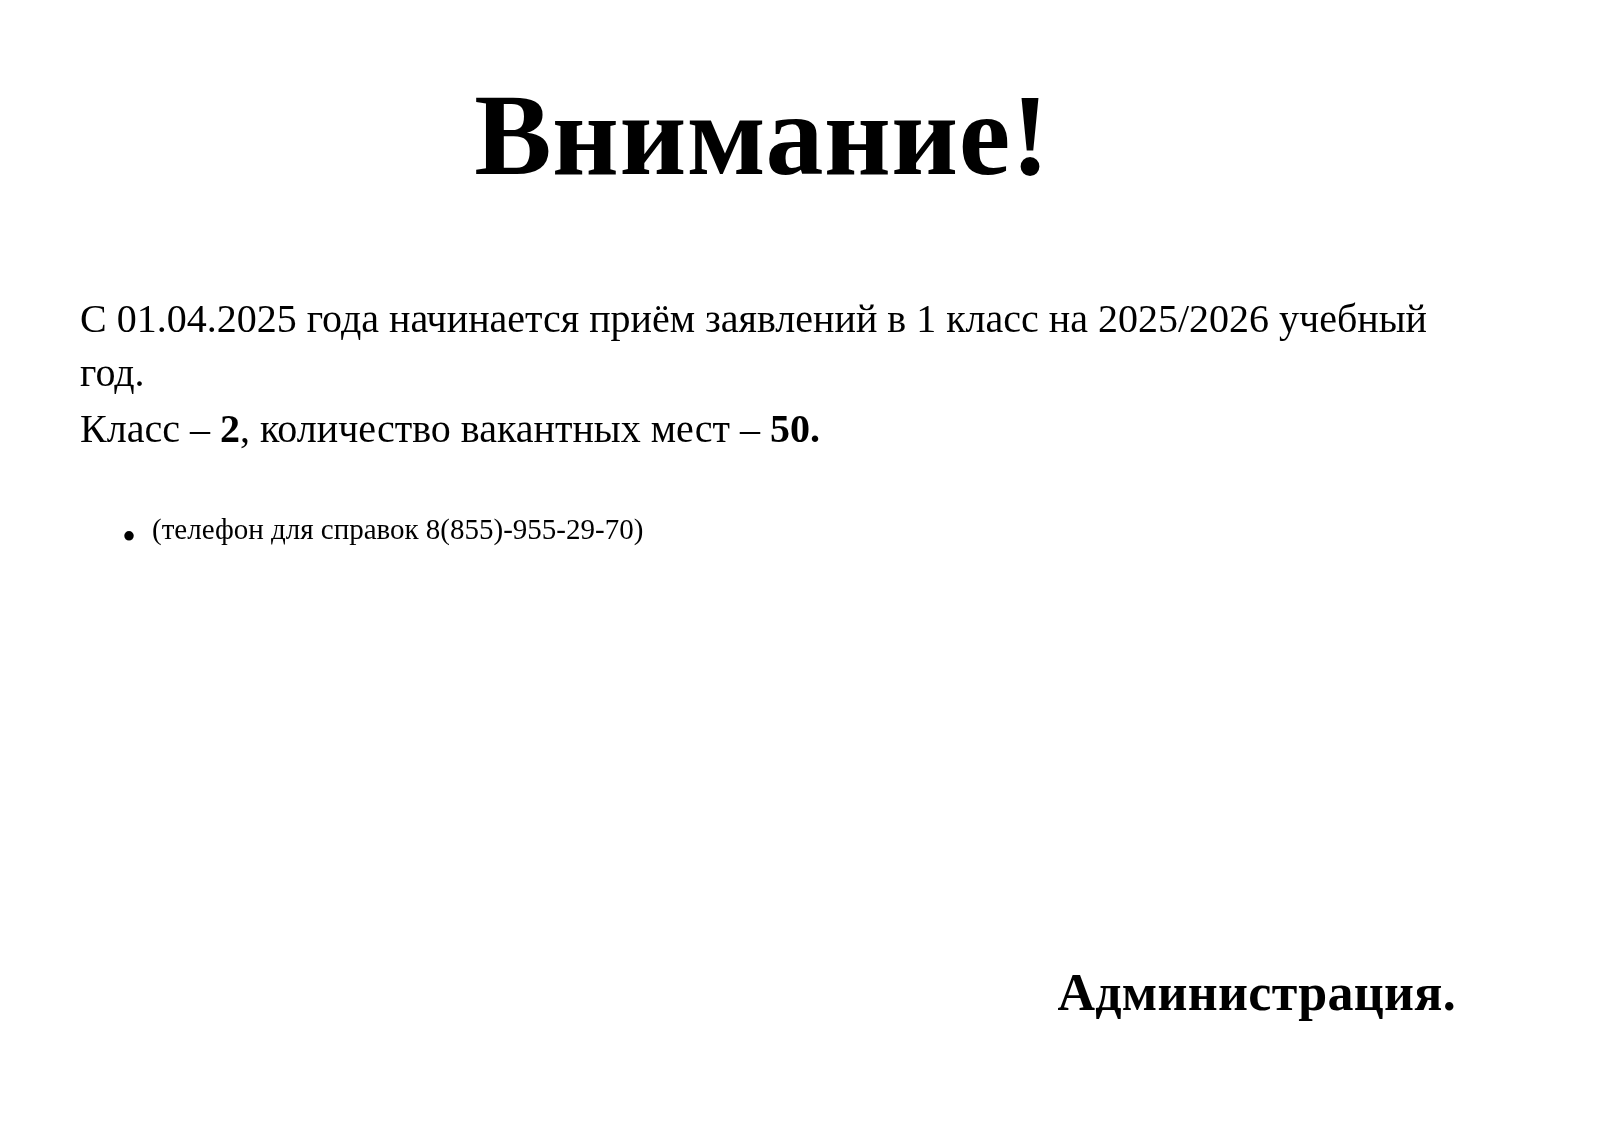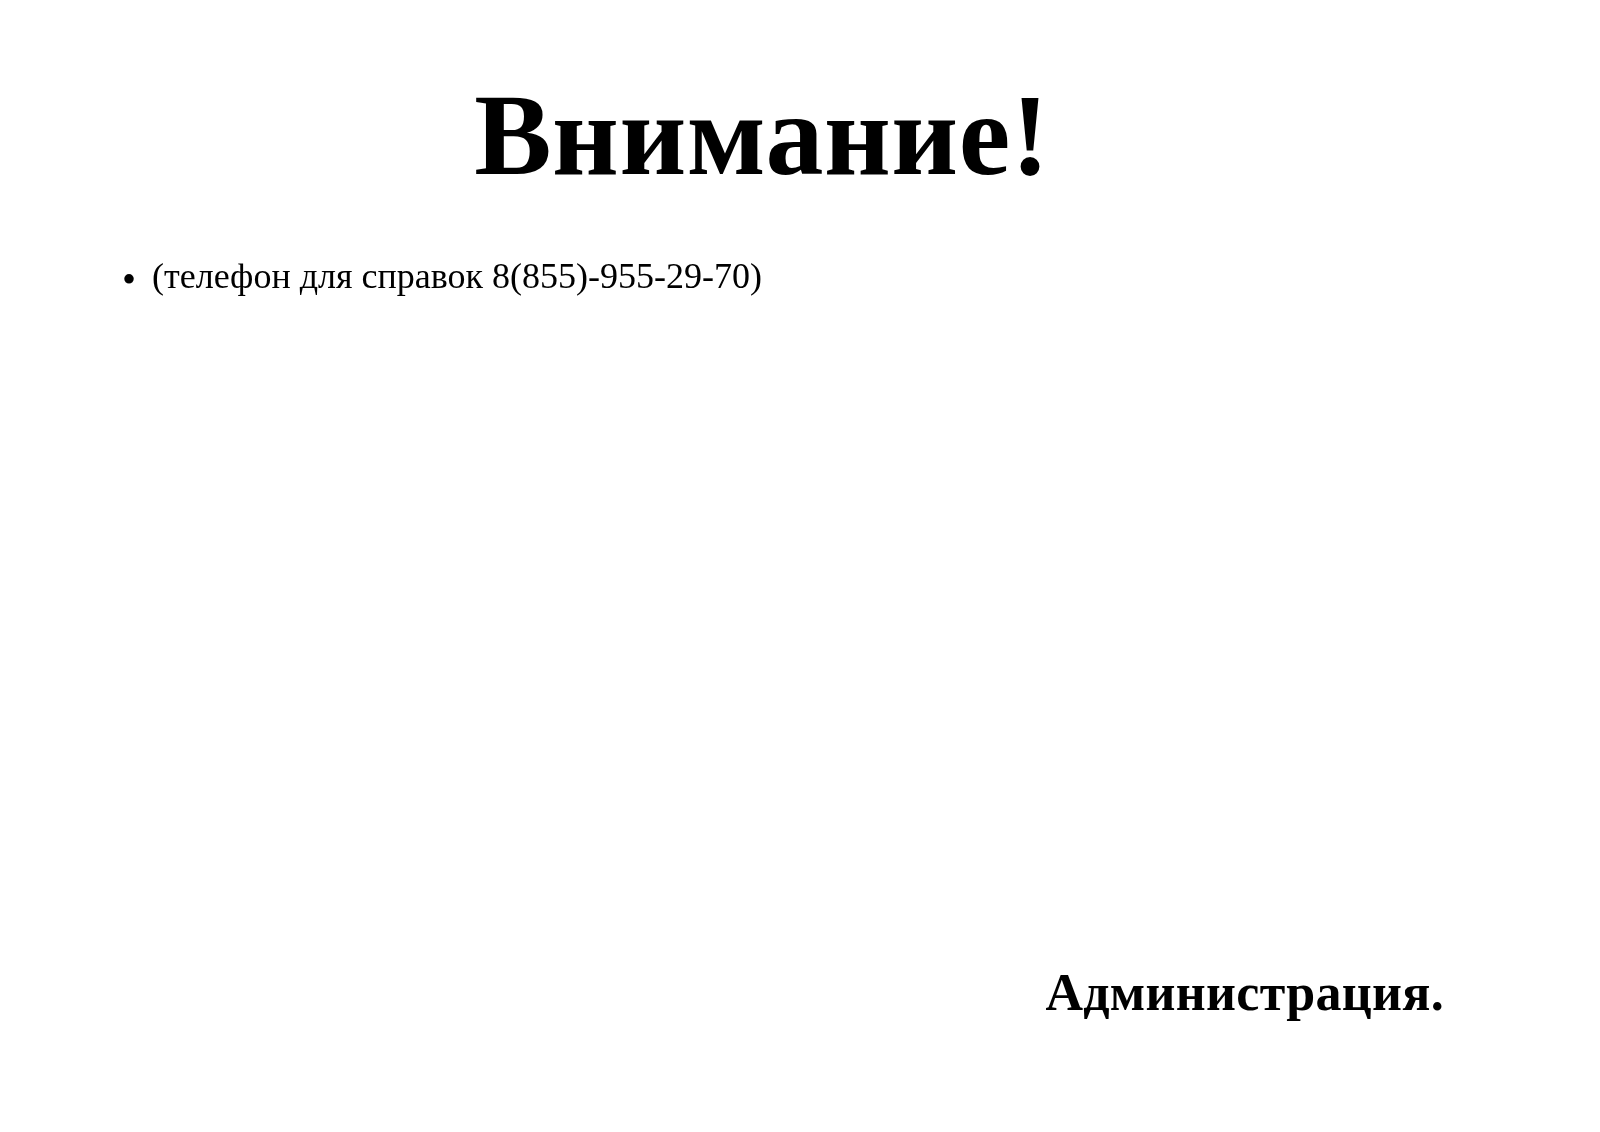--- a/index.html
+++ b/index.html
@@ -58,39 +58,46 @@
   }
   .bullet-dot {
     position: absolute;
     left: 42px;
     top: 0;
     font-size: 40px;
     line-height: 1.38;
   }
   .phone-line {
     margin: 46px 0 0 72px;
-    font-size: 36px;
+    font-size: 29px;
     line-height: 1.38;
   }
   .signature {
     position: absolute;
-    right: 80px;
+    right: 68px;
     bottom: 110px;
     font-size: 52px;
     font-weight: bold;
     letter-spacing: 0.3px;
   }
 </style>
 </head>
 <body>
 
 <div class="page">
 
   <h1 class="title">Внимание!</h1>
 
+  <div class="body-block">
+    <p class="para">С 01.04.2025 года начинается приём заявлений в 1 класс на 2025/2026 учебный год.</p>
+
+    <p class="para">
+      <span>Класс – </span><span class="bold">2</span><span>, количество вакантных мест – </span><span class="bold">50.</span>
+    </p>
+  </div>
 
   <ul class="bullet-list">
     <li class="bullet-item">
       <span class="bullet-dot">•</span>
     </li>
   </ul>
 
   <p class="phone-line">(телефон для справок 8(855)-955-29-70)</p>
 
   <div class="signature">Администрация.</div>

